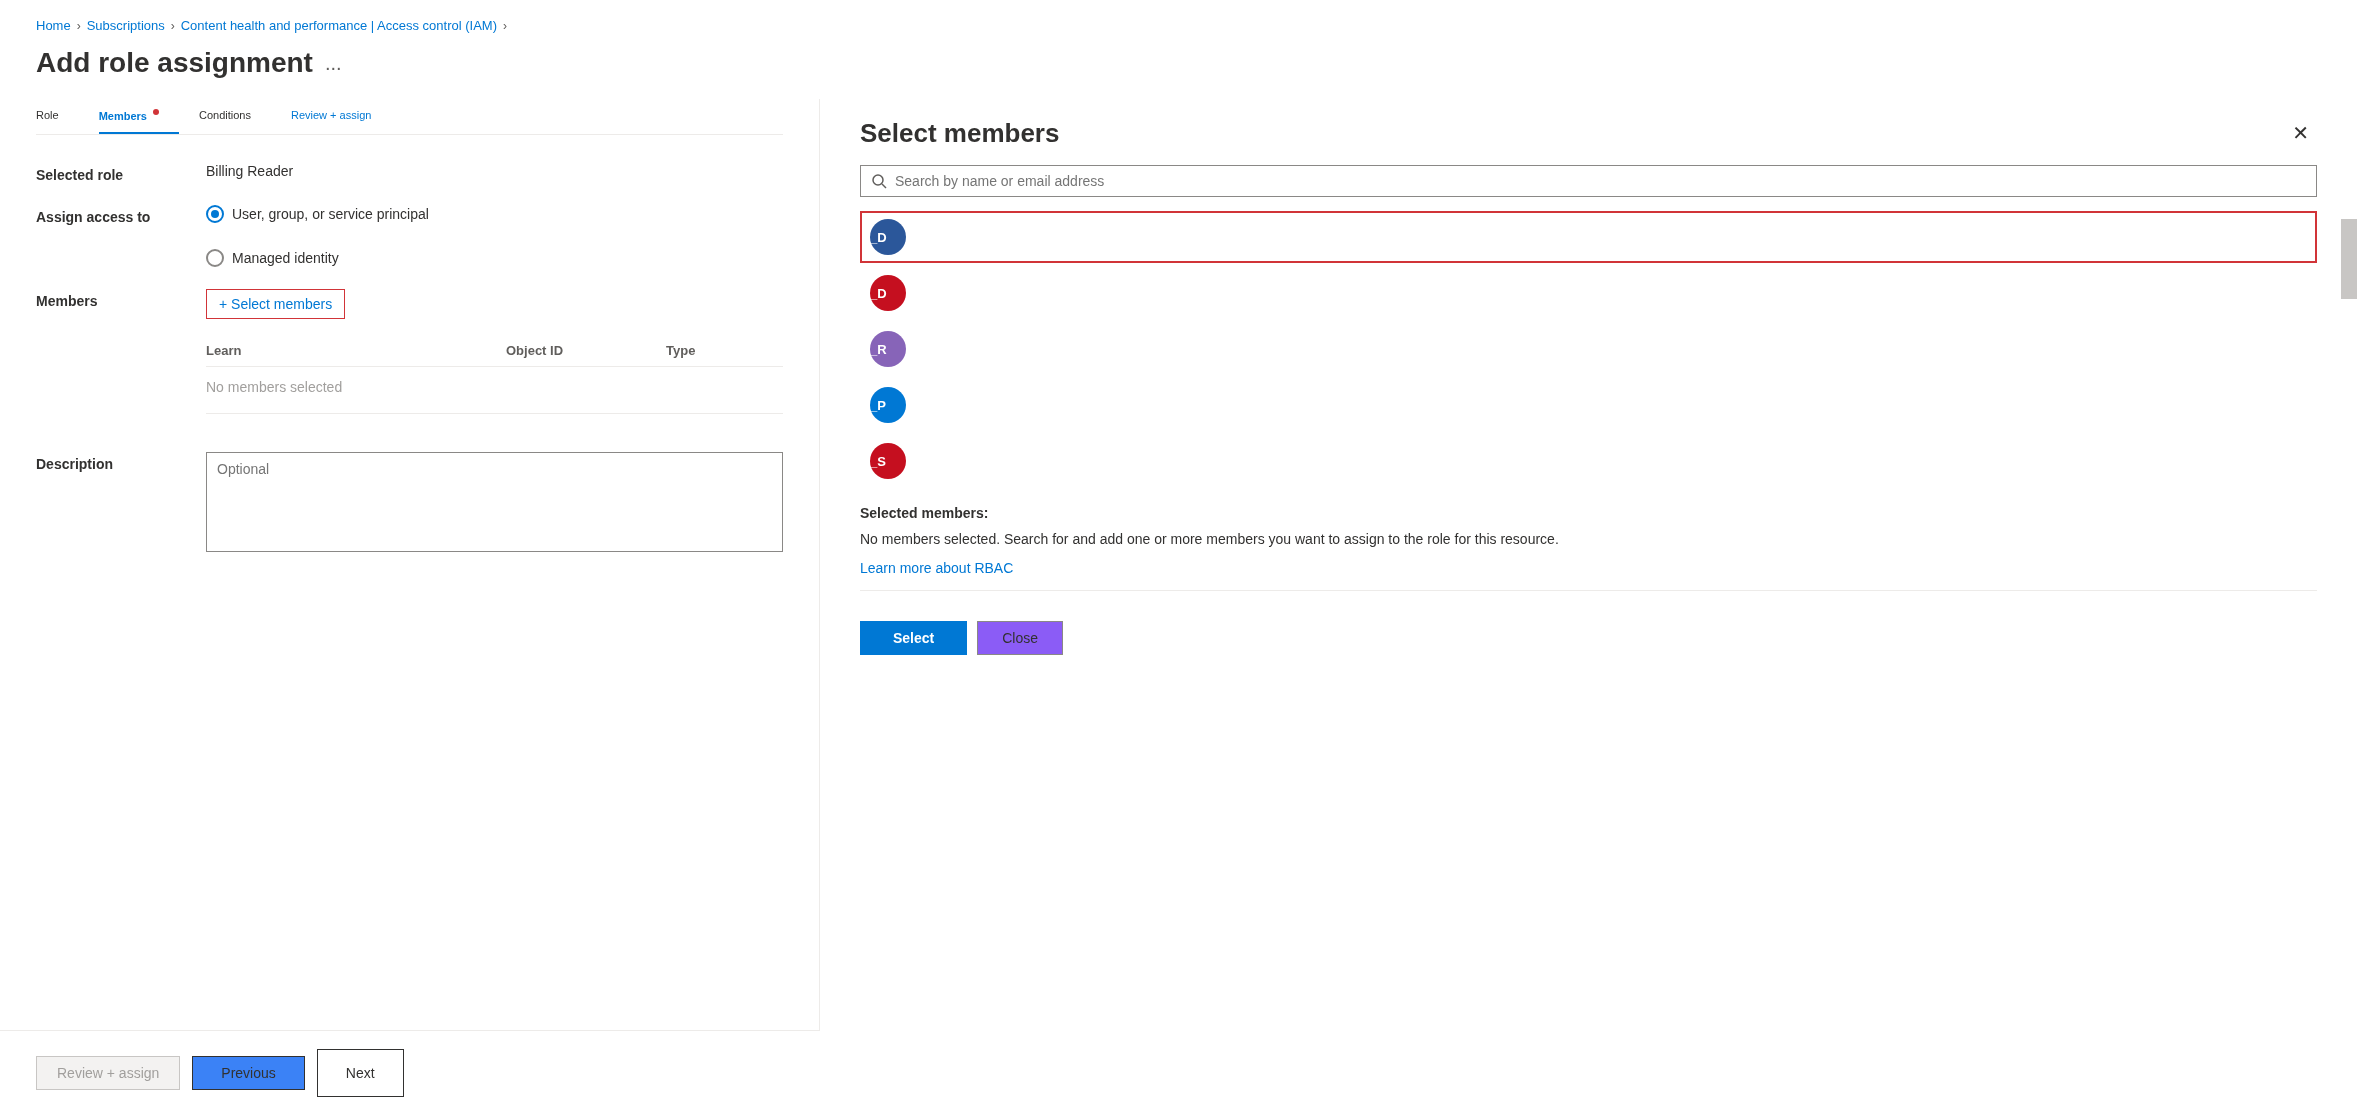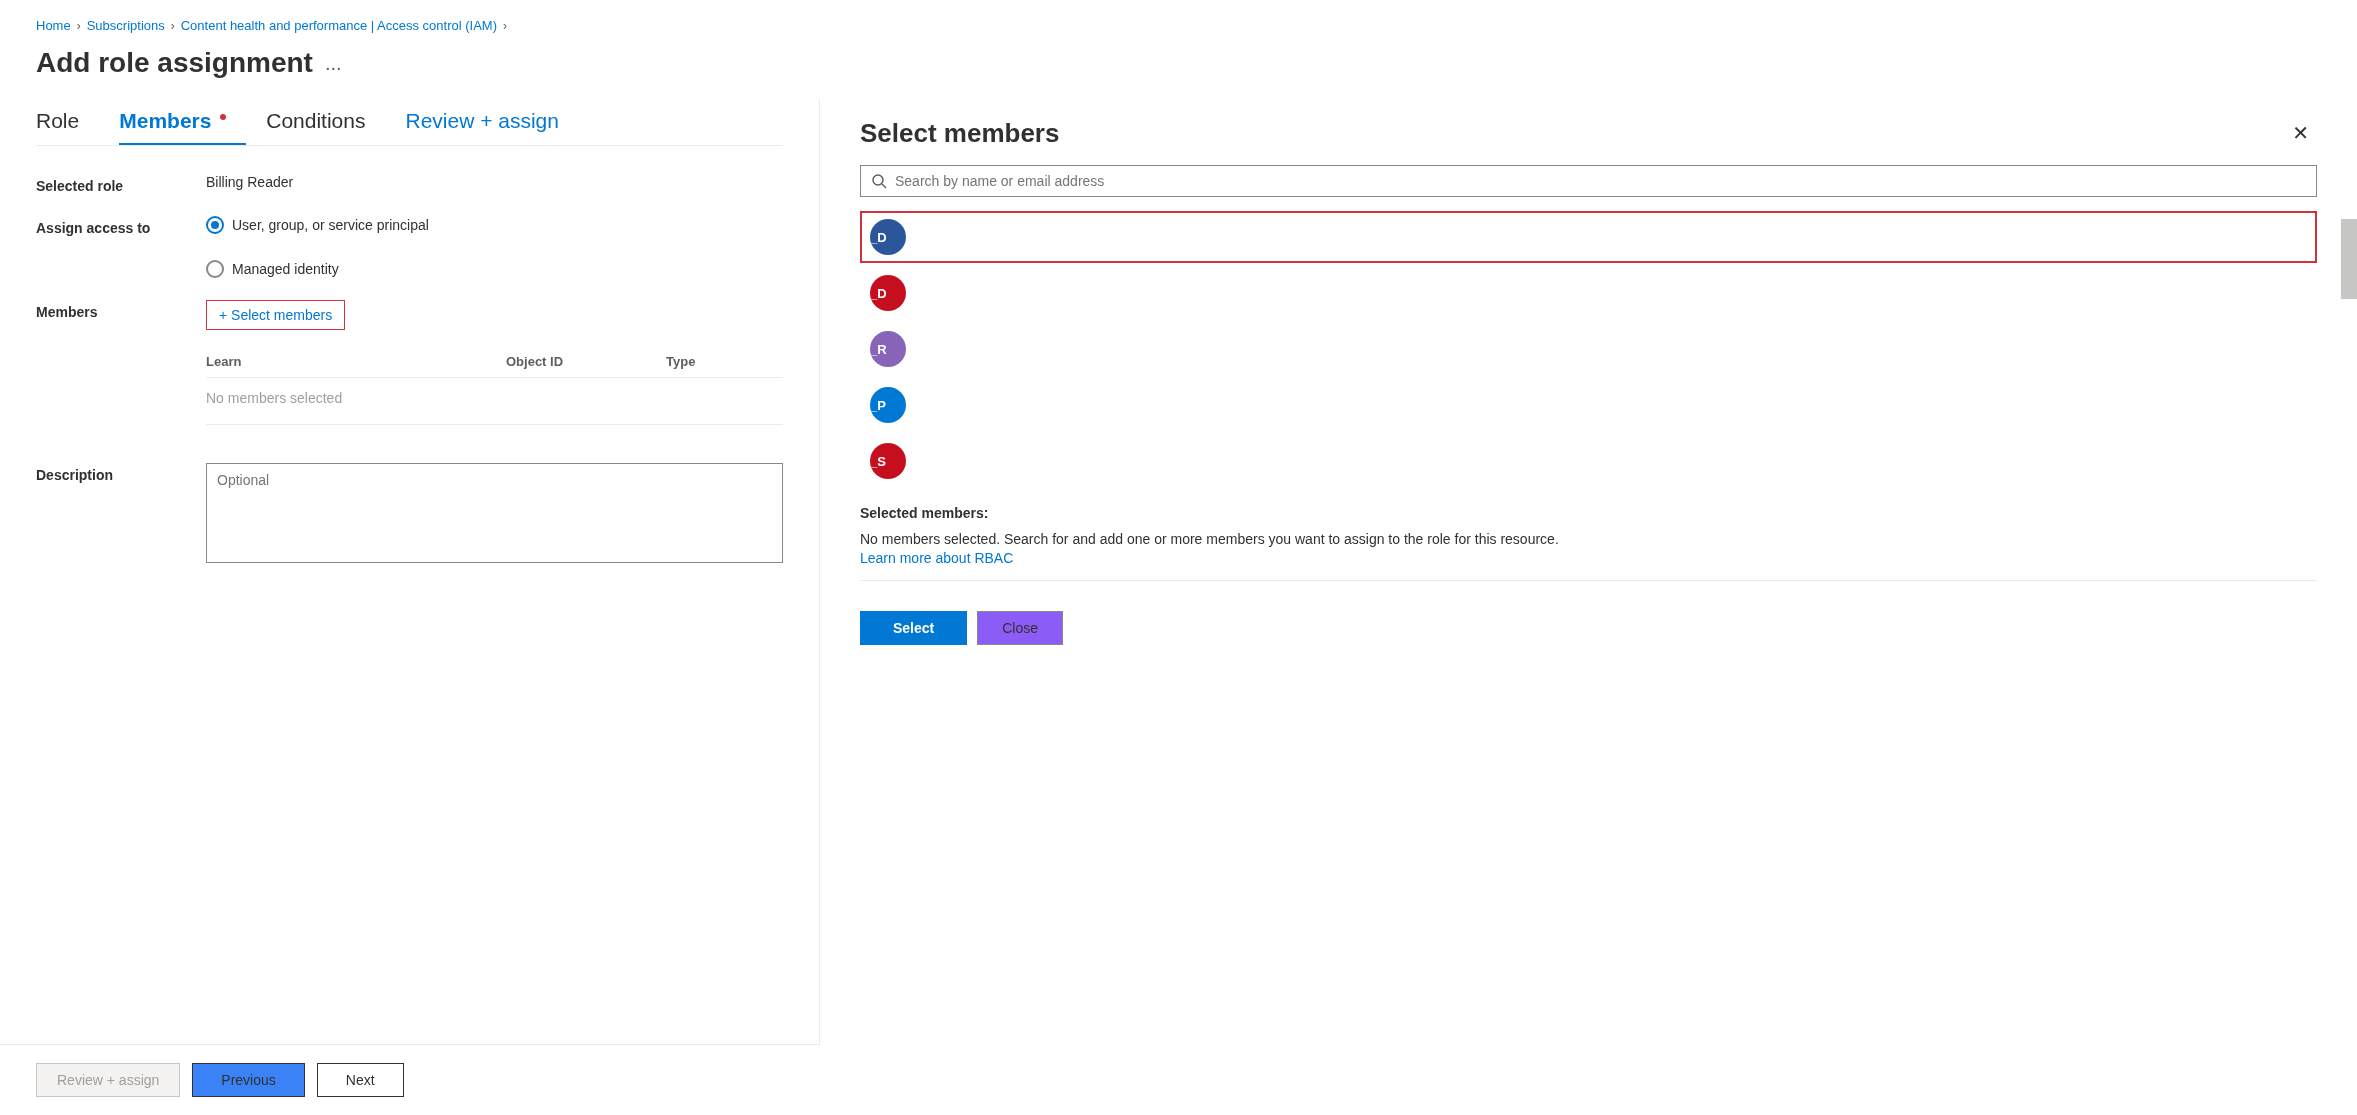--- a/index.html
+++ b/index.html
@@ -64,21 +64,21 @@
     
     .tabs {
       display: flex;
       gap: 0;
       border-bottom: 1px solid #edebe9;
       margin-bottom: 28px;
     }
     .tab {
       padding: 10px 20px 10px 0;
       margin-right: 20px;
-      font-size: 21px;
+      font-size: 11px;
       color: #323130;
       cursor: pointer;
       position: relative;
       border-bottom: 2px solid transparent;
     }
     .tab.active {
       color: #0078d4;
       border-bottom: 2px solid #0078d4;
       font-weight: 600;
     }
@@ -225,21 +225,21 @@
     .btn-prev {
       padding: 8px 28px;
       border: 1.5px solid #323130;
       background: #3b82f6;
       color: #323130;
       font-size: 14px;
       cursor: pointer;
       font-family: inherit;
     }
     .btn-next {
-      padding: 8px 28px;
+      padding: 15px 28px;
       border: 1.5px solid #323130;
       background: #fff;
       color: #323130;
       font-size: 14px;
       cursor: pointer;
       font-family: inherit;
     }
 
     
     .right-panel {
@@ -340,20 +340,21 @@
     }
     .selected-members-label {
       font-weight: 600;
       font-size: 14px;
       margin-bottom: 8px;
     }
     .no-members-text {
       font-size: 14px;
       color: #323130;
       line-height: 1.5;
+      margin-bottom: 10px;
     }
     .learn-more-link {
       color: #0078d4;
       text-decoration: none;
       font-size: 14px;
     }
 
     .right-divider {
       border: none;
       border-top: 1px solid #edebe9;

